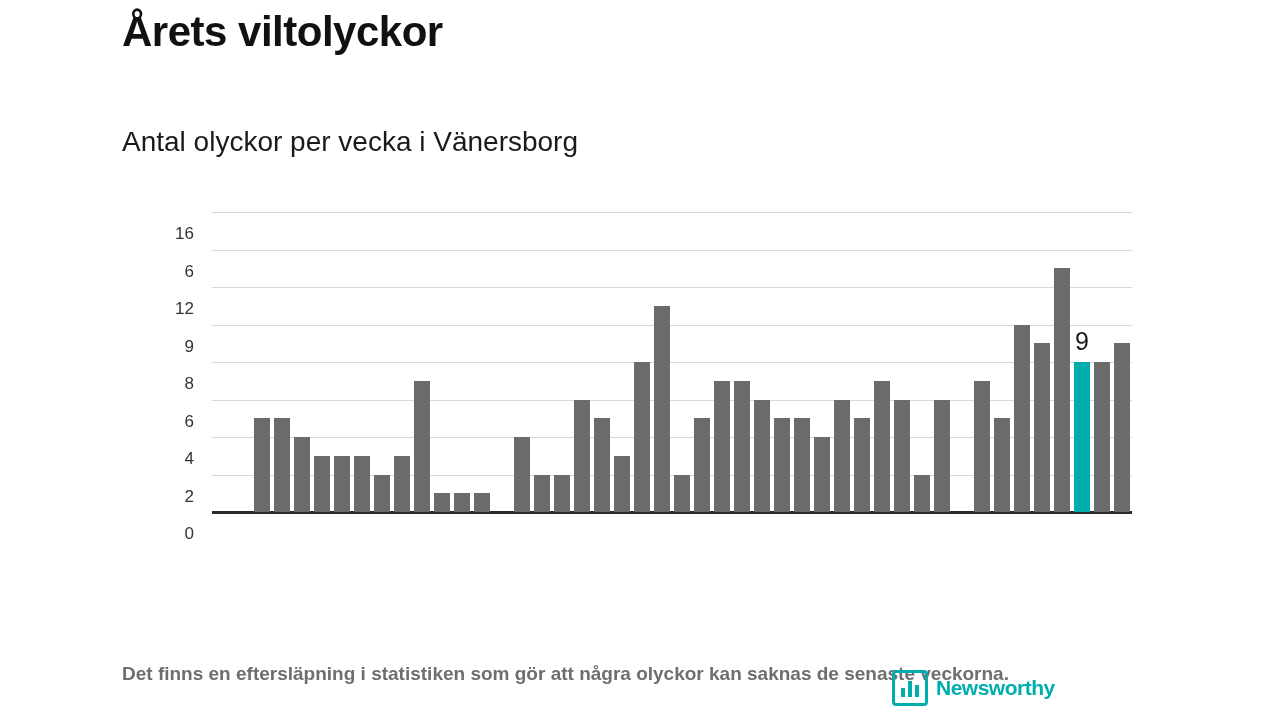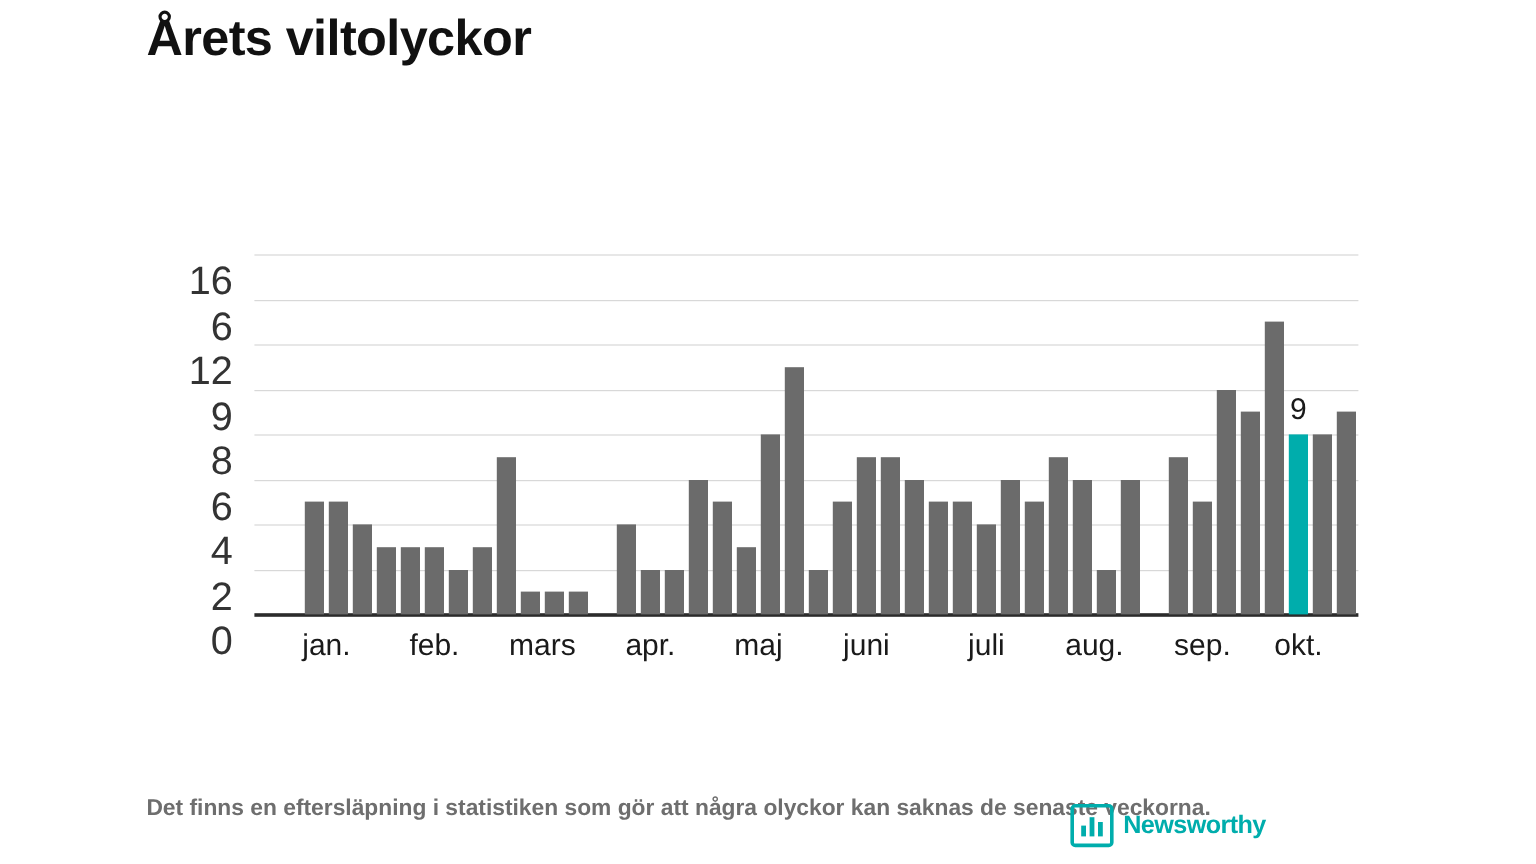--- a/index.html
+++ b/index.html
@@ -70,21 +70,21 @@
   .ylabels {
     position: absolute;
     left: 0;
     top: 22px;
     width: 80px;
     height: 300px;
   }
   .ylabel {
     position: absolute;
     right: 8px;
-    font-size: 33px;
+    font-size: 17px;
     color: #333333;
     transform: translateY(-50%);
     white-space: nowrap;
   }
   .bars {
     position: absolute;
     left: 0;
     bottom: 0;
     width: 920px;
     height: 300px;
@@ -161,20 +161,21 @@
     color: #00adac;
     letter-spacing: -0.5px;
   }
 </style>
 </head>
 <body>
 
 <div class="page">
 
   <div class="title">Årets viltolyckor</div>
+  <div class="subtitle">Antal olyckor per vecka i Vänersborg</div>
 
   <div class="chart-area">
     <div class="ylabels">
         <div class="ylabel" style="top: 322px;">0</div>
         <div class="ylabel" style="top: 284.5px;">2</div>
         <div class="ylabel" style="top: 247px;">4</div>
         <div class="ylabel" style="top: 209.5px;">6</div>
         <div class="ylabel" style="top: 172px;">8</div>
         <div class="ylabel" style="top: 134.5px;">9</div>
         <div class="ylabel" style="top: 97px;">12</div>
@@ -230,32 +231,20 @@
           <div class="bar" style="left: 782.2px; width: 15.6px; height: 93.75px;"></div>
           <div class="bar" style="left: 802.2px; width: 15.6px; height: 187.5px;"></div>
           <div class="bar" style="left: 822.2px; width: 15.6px; height: 168.75px;"></div>
           <div class="bar" style="left: 842.2px; width: 15.6px; height: 243.75px;"></div>
           <div class="bar highlight" style="left: 862.2px; width: 15.6px; height: 150px;"></div>
           <div class="bar-label" style="left: 870px; bottom: 156px;">9</div>
           <div class="bar" style="left: 882.2px; width: 15.6px; height: 150px;"></div>
           <div class="bar" style="left: 902.2px; width: 15.6px; height: 168.75px;"></div>
         </div>
     </div>
-    <div class="xlabels">
-        <div class="xlabel" style="left: 60px;">jan.</div>
-        <div class="xlabel" style="left: 150px;">feb.</div>
-        <div class="xlabel" style="left: 240px;">mars</div>
-        <div class="xlabel" style="left: 330px;">apr.</div>
-        <div class="xlabel" style="left: 420px;">maj</div>
-        <div class="xlabel" style="left: 510px;">juni</div>
-        <div class="xlabel" style="left: 610px;">juli</div>
-        <div class="xlabel" style="left: 700px;">aug.</div>
-        <div class="xlabel" style="left: 790px;">sep.</div>
-        <div class="xlabel" style="left: 870px;">okt.</div>
-      </div>
   </div>
 
   <div class="footnote">Det finns en eftersläpning i statistiken som gör att några olyckor kan saknas de senaste veckorna.</div>
 
   <div class="logo">
     <div class="logo-mark">
       <span class="b1"></span>
         <span class="b2"></span>
         <span class="b3"></span>
     </div>

